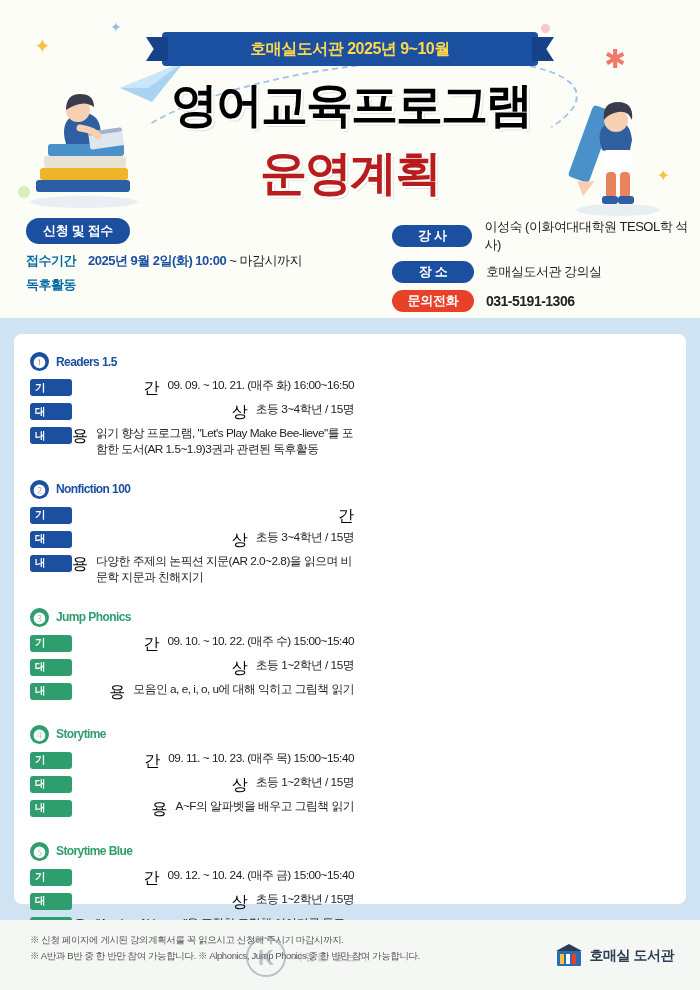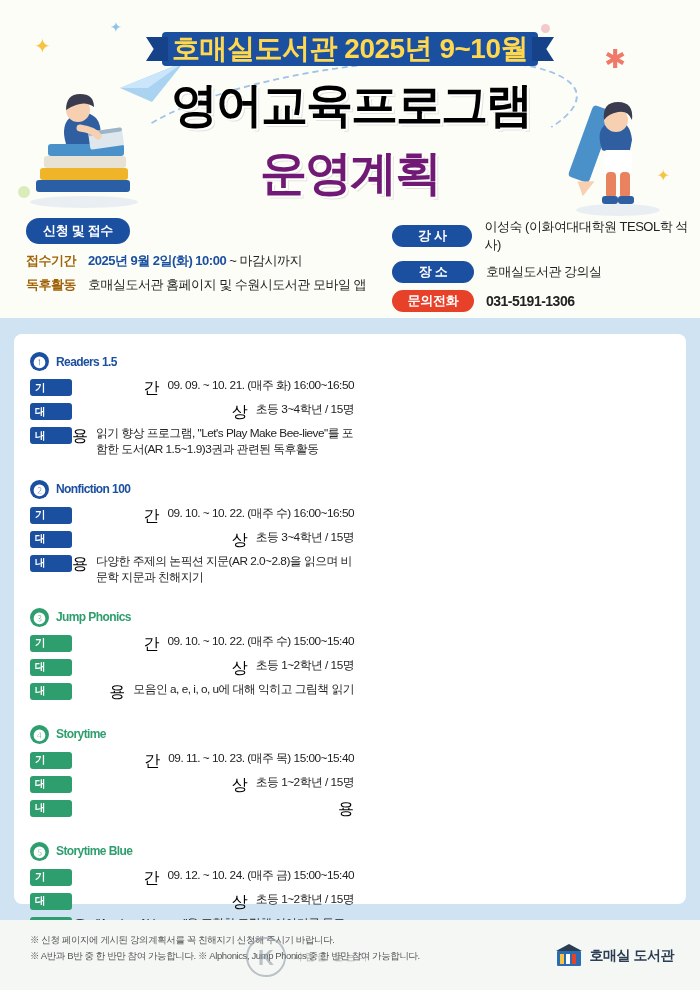--- a/index.html
+++ b/index.html
@@ -23,37 +23,37 @@
     overflow:hidden;
   }
   .hdr-deco { position:absolute; pointer-events:none; }
   .spark { color:#f6c445; font-size:20px; line-height:1; }
   .ribbon {
     position:absolute; left:162px; top:32px; width:376px; height:34px;
     background:#1b4fa0; border-radius:4px;
     display:flex; align-items:center; justify-content:center;
   }
   .ribbon span {
-    color:#ffd84d; font-size:28px; font-weight:bold; letter-spacing:-0.5px;
+    color:#ffd84d; font-size:16px; font-weight:bold; letter-spacing:-0.5px;
   }
   .ribbon:before, .ribbon:after {
     content:""; position:absolute; top:5px; width:22px; height:24px;
     background:#16428a;
   }
   .ribbon:before { left:-16px; clip-path:polygon(0 0,100% 0,100% 100%,0 100%,35% 50%); }
   .ribbon:after { right:-16px; clip-path:polygon(0 0,100% 0,65% 50%,100% 100%,0 100%); }
 
   .title1 {
     position:absolute; left:1px; top:74px; width:700px; text-align:center;
     font-size:47px; font-weight:bold; color:#000000; letter-spacing:-2px;
     text-shadow: 2px 2px 0 #ffffff, 3px 3px 0 rgba(0,0,0,0.10);
   }
   .title2 {
     position:absolute; left:0; top:142px; width:700px; text-align:center;
-    font-size:47px; font-weight:bold; color:#701a75; letter-spacing:-2px;
+    font-size:47px; font-weight:bold; color:#b91c1c; letter-spacing:-2px;
     text-shadow: 2px 2px 0 #ffffff, 3px 3px 0 rgba(0,0,0,0.10);
   }
   .dashed-arc {
     position:absolute; left:120px; top:66px; width:460px; height:120px;
     border:2px dashed #9fc4e8; border-radius:50%;
     border-bottom-color:transparent; border-left-color:transparent;
     transform:rotate(-8deg);
   }
 
   
@@ -65,21 +65,21 @@
     position:absolute; left:0; top:218px; width:700px; height:100px;
   }
   .pill {
     display:inline-flex; align-items:center; justify-content:center;
     background:#1b4fa0; color:#fff; border-radius:13px;
     font-size:13px; font-weight:bold; letter-spacing:-0.3px;
   }
   .pill.red { background:#e8412a; }
   .pill.navy { background:#1b4fa0; }
   .apply-pill { position:absolute; left:26px; top:0; width:104px; height:26px; }
-  .lbl { font-size:13px; font-weight:bold; color:#a16207; letter-spacing:-0.5px; }
+  .lbl { font-size:13px; font-weight:bold; color:#0369a1; letter-spacing:-0.5px; }
   .val { font-size:13px; color:#222; letter-spacing:-0.5px; }
   .val b { color:#1b4fa0; }
   .row-l { position:absolute; left:26px; display:flex; align-items:center; gap:12px; }
 
   .right-info { position:absolute; left:392px; top:0; }
   .ri-row { display:flex; align-items:center; gap:12px; margin-bottom:7px; }
   .ri-pill { width:82px; height:22px; }
 
   
   .bodywrap {
@@ -190,21 +190,20 @@
     <div class="info">
       <div class="pill apply-pill">신청 및 접수</div>
 
       <div class="row-l" style="top:34px;">
         <span class="lbl">접수기간</span>
         <span class="val"><b>2025년 9월 2일(화) 10:00</b><span> ~ 마감시까지</span></span>
       </div>
 
       <div class="row-l" style="top:58px;">
         <span class="lbl">독후활동</span>
-        <span class="val">호매실도서관 홈페이지 및 수원시도서관 모바일 앱</span>
       </div>
 
       <div class="right-info">
         <div class="ri-row">
           <span class="pill navy ri-pill">강    사</span>
           <span class="val">이성숙 (이화여대대학원 TESOL학 석사)</span>
         </div>
         <div class="ri-row">
           <span class="pill navy ri-pill">장    소</span>
           <span class="val">호매실도서관 강의실</span>
@@ -246,21 +245,20 @@
           </div>
           <div class="prog c-blue">
             <div class="ptitle">
               <span class="num">❷</span>
               <span class="pname">Nonfiction 100</span>
             </div>
             <div class="prow">
               <span class="tag">기</span>
               <span style="flex:1"></span>
               <span>간</span>
-              <span class="ptxt">09. 10. ~ 10. 22. (매주 수) 16:00~16:50</span>
             </div>
             <div class="prow">
               <span class="tag">대</span>
               <span style="flex:1"></span>
               <span>상</span>
               <span class="ptxt">초등 3~4학년 / 15명</span>
             </div>
             <div class="prow">
               <span class="tag">내</span>
               <span style="flex:1"></span>
@@ -306,20 +304,21 @@
             <div class="prow">
               <span class="tag">대</span>
               <span style="flex:1"></span>
               <span>상</span>
               <span class="ptxt">초등 1~2학년 / 15명</span>
             </div>
             <div class="prow">
               <span class="tag">내</span>
               <span style="flex:1"></span>
               <span>용</span>
+              <span class="ptxt">A~F의 알파벳을 배우고 그림책 읽기</span>
             </div>
           </div>
           <div class="prog c-green">
             <div class="ptitle">
               <span class="num">❺</span>
               <span class="pname">Storytime Blue</span>
             </div>
             <div class="prow">
               <span class="tag">기</span>
               <span style="flex:1"></span>
@@ -343,21 +342,21 @@
             <div class="ptitle">
               <span class="num">❻</span>
               <span class="pname">Storytime Red A&amp;B</span>
             </div>
           </div>
         </div>
     </div>
   </div>
 
   <div class="footer">
-    <div class="note" style="top:14px;">※ 신청 페이지에 게시된 강의계획서를 꼭 친해지기 신청해 주시기 바랍니다.</div>
+    <div class="note" style="top:14px;">※ 신청 페이지에 게시된 강의계획서를 꼭 읽으시고 신청해 주시기 마감시까지.</div>
     <div class="note" style="top:30px;">※ A반과 B반 중 한 반만 참여 가능합니다.    ※ Alphonics, Jump Phonics 중 한 반만 참여 가능합니다.</div>
 
     <div class="watermark">
       <svg width="42" height="42" viewBox="0 0 42 42">
         <circle cx="21" cy="21" r="19" fill="none" stroke="#8a98a4" stroke-width="2"></circle>
         <text x="21" y="29" font-size="22" font-weight="bold" fill="#8a98a4" text-anchor="middle" font-family="Liberation Sans, sans-serif">K</text>
       </svg>
       <div>
         <div class="wm-sub">사람을 듣는다</div>
       </div>

